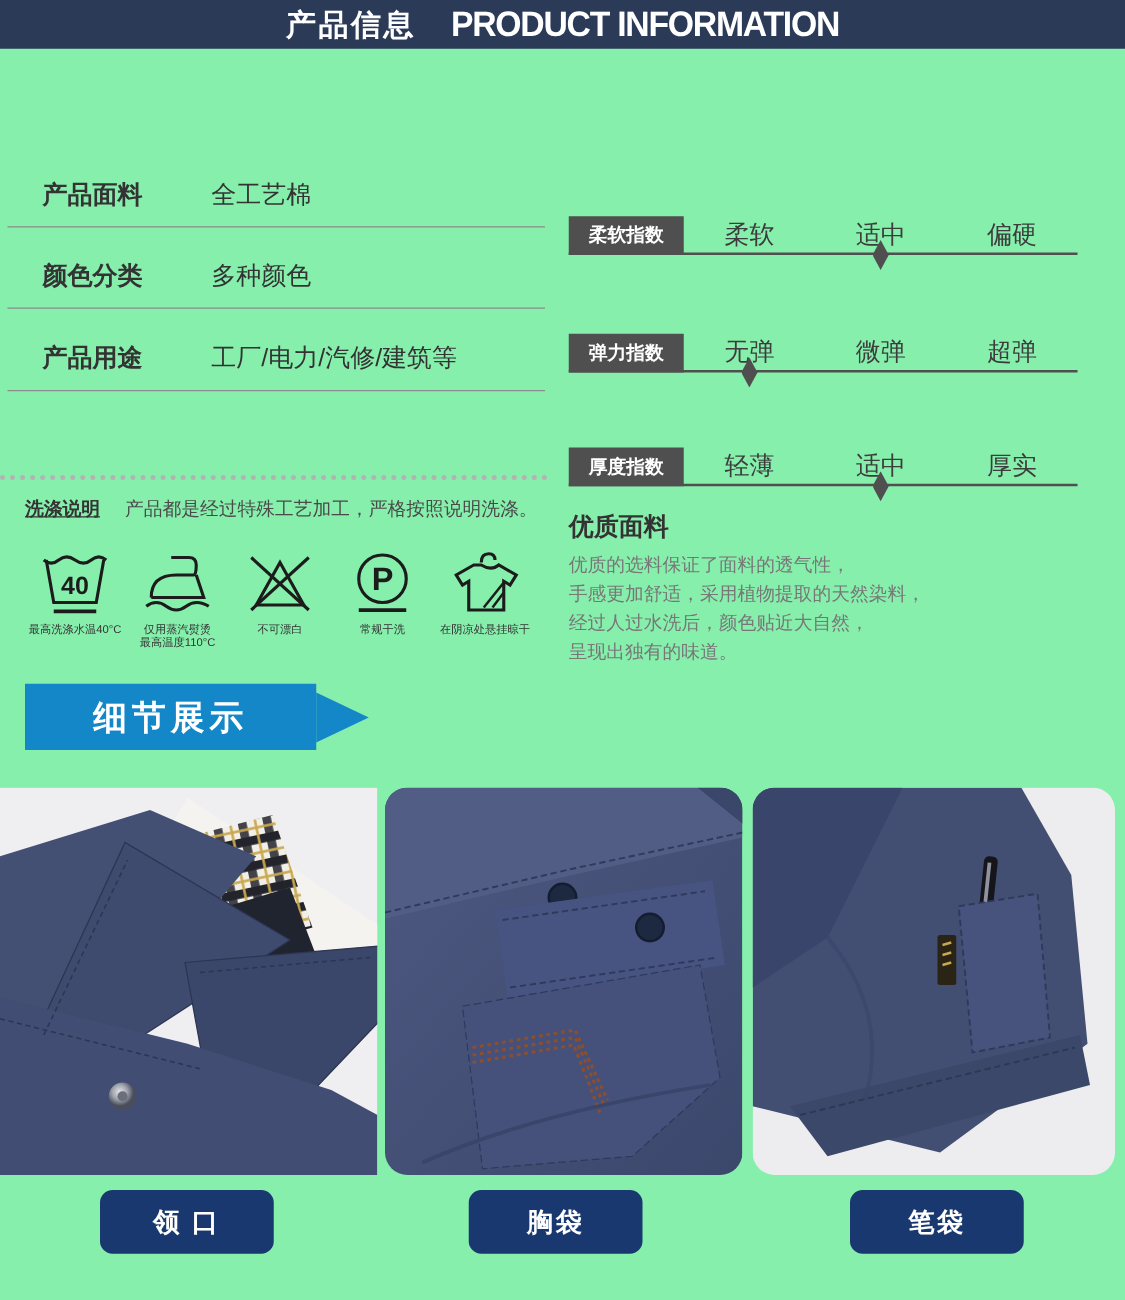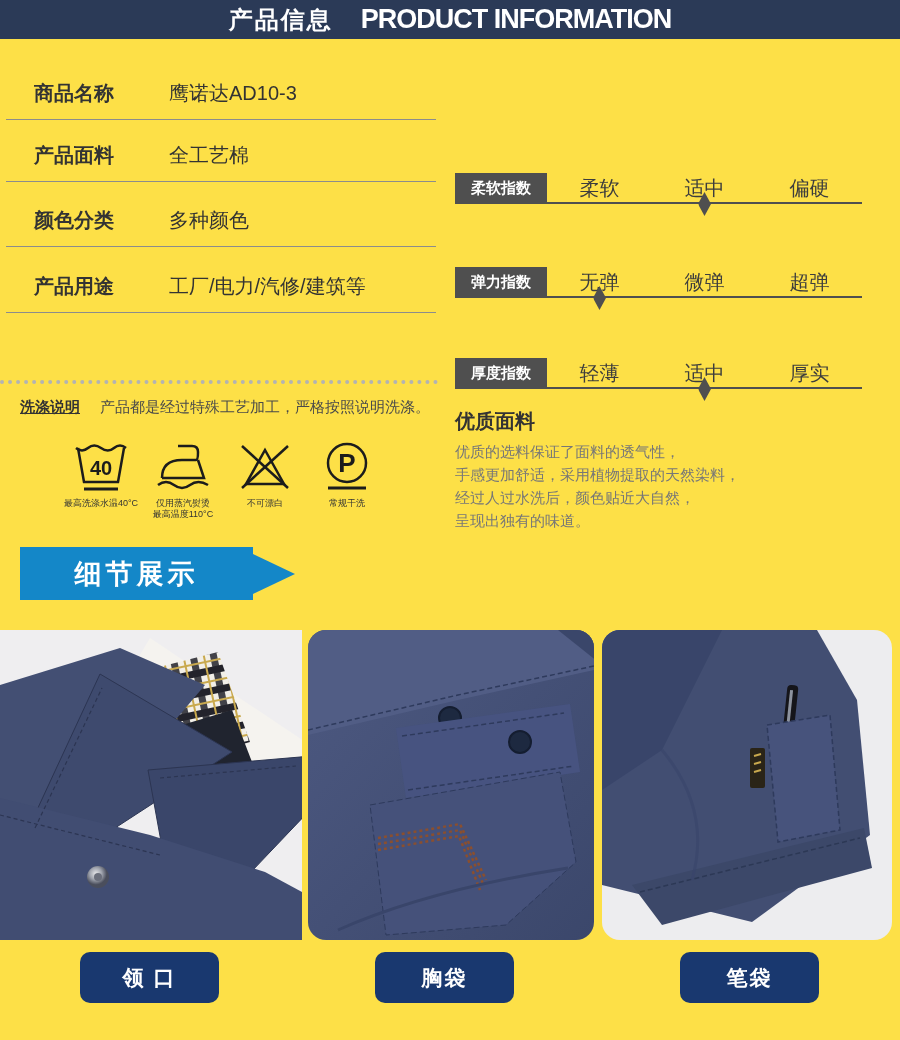--- a/index.html
+++ b/index.html
@@ -1,17 +1,17 @@
 <!DOCTYPE html>
 <html><head>
 <meta charset="utf-8">
 <style>
   * { margin:0; padding:0; box-sizing:border-box; }
   html,body { width:900px; background:#fff; font-family:"Liberation Sans","DejaVu Sans",sans-serif; }
-  #page { position:relative; width:900px; height:1040px; background:#fde047; overflow:hidden; }
+  #page { position:relative; width:900px; height:1040px; background:#86efac; overflow:hidden; }
 
   
   .hdr { position:absolute; top:0; left:0; width:900px; height:39px; background:#2b3a57;
          display:flex; align-items:center; justify-content:center; gap:28px; color:#fff; }
   .hdr .cn { font-size:24px; font-weight:bold; letter-spacing:2px; }
   .hdr .en { font-size:27px; font-weight:800; letter-spacing:-1px; transform:scaleY(1.05); }
 
   
   .attr-row { position:absolute; left:6px; width:430px; height:48px;
               border-bottom:1px solid #8c8c8c; display:flex; align-items:flex-end; padding:0 0 12px 28px; }
@@ -65,24 +65,20 @@
 </head>
 <body>
 
 <div id="page">
 
   <div class="hdr">
     <span class="cn">产品信息</span>
     <span class="en">PRODUCT INFORMATION</span>
   </div>
 
-  <div class="attr-row" style="top:72px">
-    <span class="lab">商品名称</span>
-    <span class="val">鹰诺达AD10-3</span>
-  </div>
   <div class="attr-row" style="top:134px">
     <span class="lab">产品面料</span>
     <span class="val">全工艺棉</span>
   </div>
   <div class="attr-row" style="top:199px">
     <span class="lab">颜色分类</span>
     <span class="val">多种颜色</span>
   </div>
   <div class="attr-row" style="top:265px">
     <span class="lab">产品用途</span>
@@ -158,20 +154,29 @@
       </svg>
       <div class="icon-cap">不可漂白</div>
     </div>
     <div class="icon-cell">
       <svg width="62" height="56" viewBox="0 0 62 56">
         <circle cx="31" cy="25" r="19" fill="none" stroke="#1c1c1c" stroke-width="2.5"></circle>
         <text x="31" y="34" font-size="26" font-weight="bold" fill="#1c1c1c" text-anchor="middle" font-family="Liberation Sans,sans-serif">P</text>
         <line x1="12" y1="50" x2="50" y2="50" stroke="#1c1c1c" stroke-width="3"></line>
       </svg>
       <div class="icon-cap">常规干洗</div>
+    </div>
+    <div class="icon-cell">
+      <svg width="62" height="56" viewBox="0 0 62 56">
+        <path d="M28 12 Q28 5 34 5 Q39 5 39 10" fill="none" stroke="#1c1c1c" stroke-width="2.5"></path>
+        <path d="M22 14 L8 22 L13 30 L18 27 L18 50 L46 50 L46 27 L51 30 L56 22 L42 14 Q36 19 28 14 Z" fill="none" stroke="#1c1c1c" stroke-width="2.5"></path>
+        <line x1="46" y1="28" x2="30 " y2="48" stroke="#1c1c1c" stroke-width="2"></line>
+        <line x1="46" y1="36" x2="37" y2="48" stroke="#1c1c1c" stroke-width="2"></line>
+      </svg>
+      <div class="icon-cap">在阴凉处悬挂晾干</div>
     </div>
   </div>
 
   <div class="banner">细节展示</div>
 
   <div class="photo p1">
     <svg width="302" height="310" viewBox="0 0 302 310">
       <defs>
         <pattern id="plaid" width="20" height="20" patternUnits="userSpaceOnUse" patternTransform="rotate(-12)">
           <rect width="20" height="20" fill="#f2efe8"></rect>

